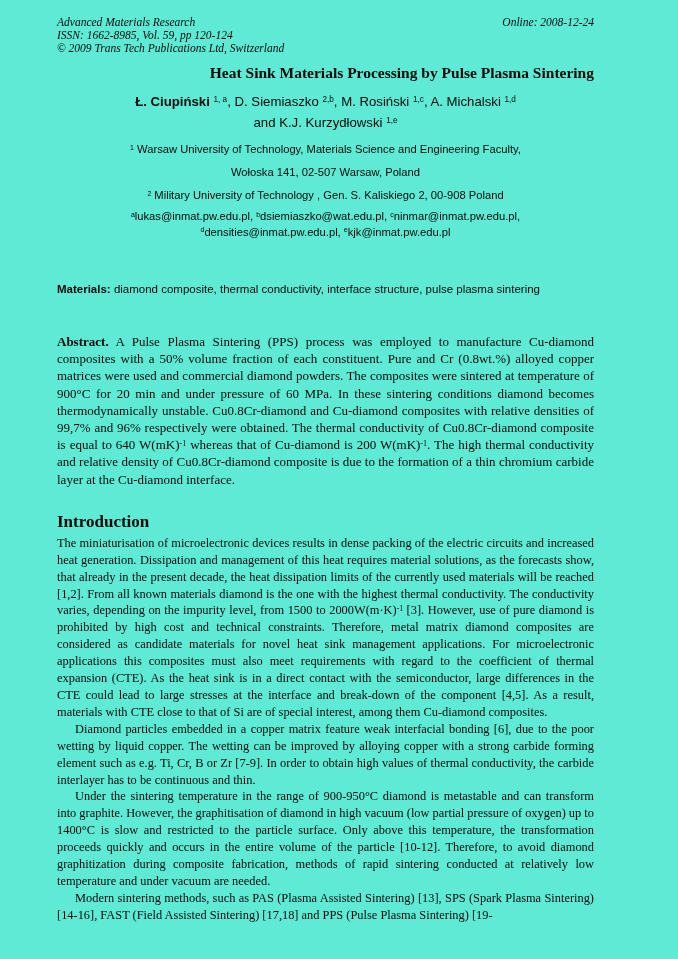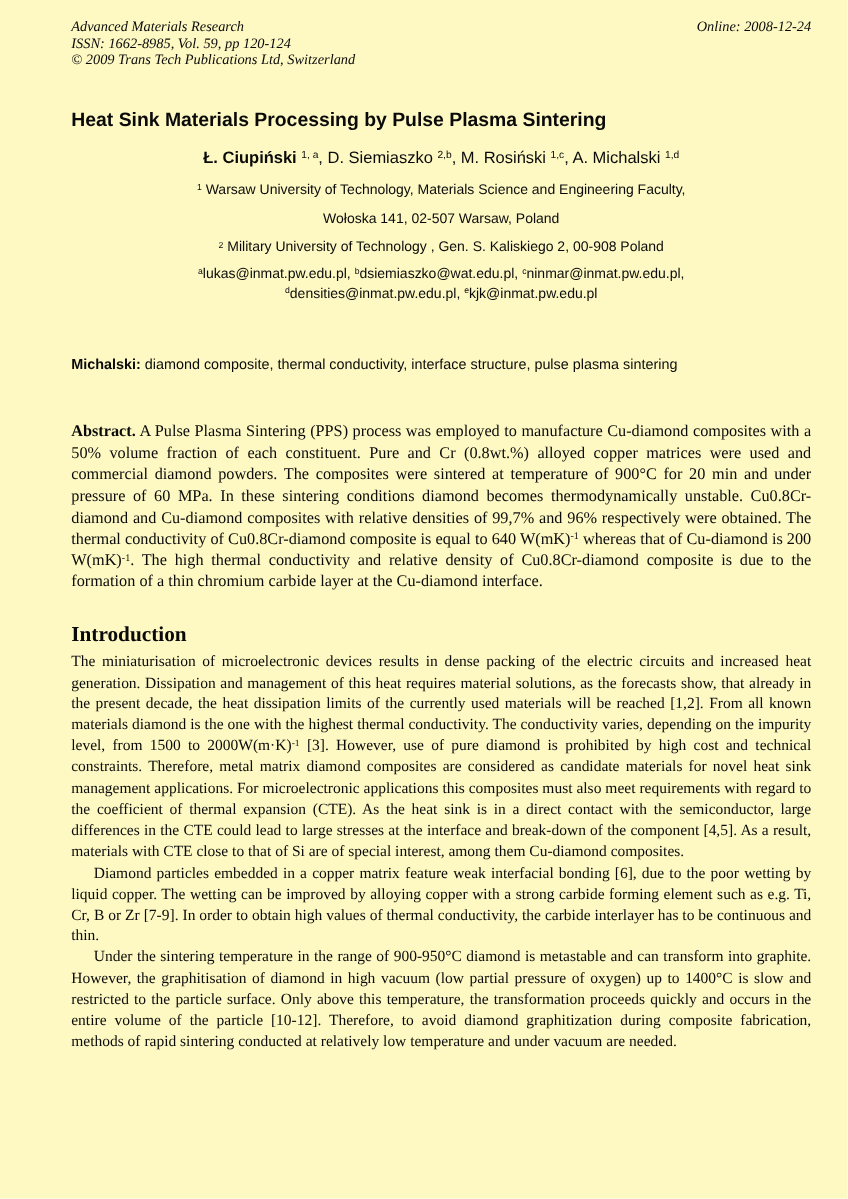--- a/index.html
+++ b/index.html
@@ -1,44 +1,44 @@
 <!DOCTYPE html>
 <html><head>
 <meta charset="utf-8">
 <style>
   html, body { margin: 0; padding: 0; background: #ffffff; }
   .page {
     position: relative;
     width: 678px;
     height: 959px;
     margin: 0 auto;
-    background: #fef9c3;
+    background: #5eead4;
     color: #0a0a0a;
     box-sizing: border-box;
-    padding: 16px 29px 0 57px;
+    padding: 16px 84px 0 57px;
     overflow: hidden;
   }
   
   .pub-header {
     display: flex;
     justify-content: space-between;
     align-items: flex-start;
     font-family: "Liberation Serif", serif;
     font-style: italic;
     font-size: 11.5px;
     line-height: 13px;
   }
   .pub-left .pub-line { white-space: nowrap; }
   .pub-right { white-space: nowrap; }
 
   
   .title {
-    margin-top: 32px;
-    text-align: left;
-    font-family: Liberation Sans, sans-serif;
+    margin-top: 8px;
+    text-align: right;
+    font-family: Liberation Serif, serif;
     font-weight: bold;
     font-size: 15.5px;
     line-height: 19px;
   }
   .authors {
     margin-top: 9px;
     text-align: center;
     font-family: "Liberation Sans", sans-serif;
     font-size: 13.2px;
     line-height: 21px;
@@ -103,39 +103,41 @@
       <div class="pub-line">ISSN: 1662-8985, Vol. 59, pp 120-124</div>
       <div class="pub-line">© 2009 Trans Tech Publications Ltd, Switzerland</div>
     </div>
     <div class="pub-right">Online: 2008-12-24</div>
   </div>
 
   <div class="title">Heat Sink Materials Processing by Pulse Plasma Sintering</div>
 
   <div class="authors">
     <div><span class="bold">Ł. Ciupiński </span><sup class="sup">1, a</sup><span>, D. Siemiaszko </span><sup class="sup">2,b</sup><span>, M. Rosiński </span><sup class="sup">1,c</sup><span>, A. Michalski </span><sup class="sup">1,d</sup></div>
+    <div><span>and K.J. Kurzydłowski </span><sup class="sup">1,e</sup></div>
   </div>
 
   <div class="affils">
     <div class="affil-line"><sup class="sup">1</sup><span> Warsaw University of Technology, Materials Science and Engineering Faculty,</span></div>
     <div class="affil-line"><span>Wołoska 141, 02-507 Warsaw, Poland</span></div>
     <div class="affil-line"><sup class="sup">2</sup><span> Military University of Technology , Gen. S. Kaliskiego 2, 00-908 Poland</span></div>
   </div>
 
   <div class="emails">
     <div class="email-line"><sup class="sup">a</sup><span>lukas@inmat.pw.edu.pl, </span><sup class="sup">b</sup><span>dsiemiaszko@wat.edu.pl, </span><sup class="sup">c</sup><span>ninmar@inmat.pw.edu.pl,</span></div>
     <div class="email-line"><sup class="sup">d</sup><span>densities@inmat.pw.edu.pl, </span><sup class="sup">e</sup><span>kjk@inmat.pw.edu.pl</span></div>
   </div>
 
-  <div class="keywords"><span class="bold">Michalski:</span><span> diamond composite, thermal conductivity, interface structure, pulse plasma sintering</span></div>
+  <div class="keywords"><span class="bold">Materials:</span><span> diamond composite, thermal conductivity, interface structure, pulse plasma sintering</span></div>
 
   <p class="abstract"><span class="bold">Abstract.</span><span> A Pulse Plasma Sintering (PPS) process was employed to manufacture Cu-diamond composites with a 50% volume fraction of each constituent. Pure and Cr (0.8wt.%) alloyed copper matrices were used and commercial diamond powders. The composites were sintered at temperature of 900°C for 20 min and under pressure of 60 MPa. In these sintering conditions diamond becomes thermodynamically unstable. Cu0.8Cr-diamond and Cu-diamond composites with relative densities of 99,7% and 96% respectively were obtained. The thermal conductivity of Cu0.8Cr-diamond composite is equal to 640 W(mK)</span><sup class="sup">-1</sup><span> whereas that of Cu-diamond is 200 W(mK)</span><sup class="sup">-1</sup><span>. The high thermal conductivity and relative density of Cu0.8Cr-diamond composite is due to the formation of a thin chromium carbide layer at the Cu-diamond interface.</span></p>
 
   <div class="section-heading">Introduction</div>
 
   <p class="body-para"><span>The miniaturisation of microelectronic devices results in dense packing of the electric circuits and increased heat generation. Dissipation and management of this heat requires material solutions, as the forecasts show, that already in the present decade, the heat dissipation limits of the currently used materials will be reached [1,2]. From all known materials diamond is the one with the highest thermal conductivity. The conductivity varies, depending on the impurity level, from 1500 to 2000W(m·K)</span><sup class="sup">-1</sup><span> [3]. However, use of pure diamond is prohibited by high cost and technical constraints. Therefore, metal matrix diamond composites are considered as candidate materials for novel heat sink management applications. For microelectronic applications this composites must also meet requirements with regard to the coefficient of thermal expansion (CTE). As the heat sink is in a direct contact with the semiconductor, large differences in the CTE could lead to large stresses at the interface and break-down of the component [4,5]. As a result, materials with CTE close to that of Si are of special interest, among them Cu-diamond composites.</span></p>
 
   <p class="body-para indent">Diamond particles embedded in a copper matrix feature weak interfacial bonding [6], due to the poor wetting by liquid copper. The wetting can be improved by alloying copper with a strong carbide forming element such as e.g. Ti, Cr, B or Zr [7-9]. In order to obtain high values of thermal conductivity, the carbide interlayer has to be continuous and thin.</p>
 
   <p class="body-para indent">Under the sintering temperature in the range of 900-950°C diamond is metastable and can transform into graphite. However, the graphitisation of diamond in high vacuum (low partial pressure of oxygen) up to 1400°C is slow and restricted to the particle surface. Only above this temperature, the transformation proceeds quickly and occurs in the entire volume of the particle [10-12]. Therefore, to avoid diamond graphitization during composite fabrication, methods of rapid sintering conducted at relatively low temperature and under vacuum are needed.</p>
 
+  <p class="body-para indent">Modern sintering methods, such as PAS (Plasma Assisted Sintering) [13], SPS (Spark Plasma Sintering) [14-16], FAST (Field Assisted Sintering) [17,18] and PPS (Pulse Plasma Sintering) [19-</p>
 
 </div>
 
 </body></html>

